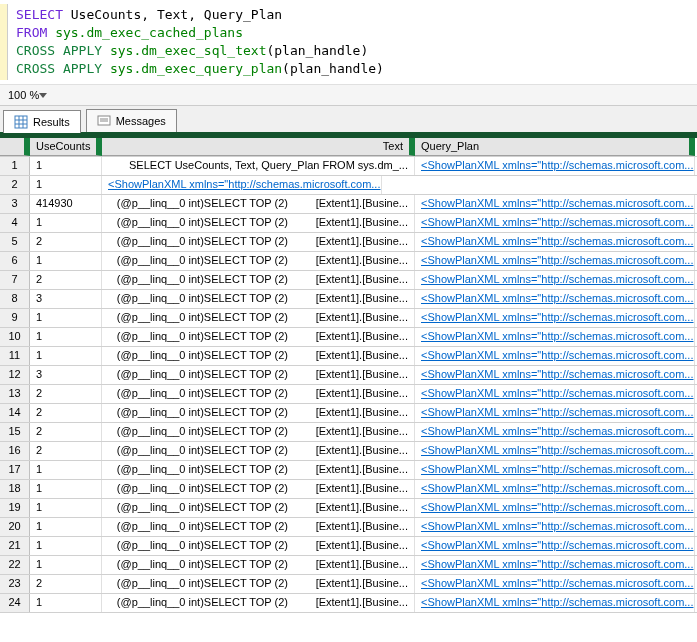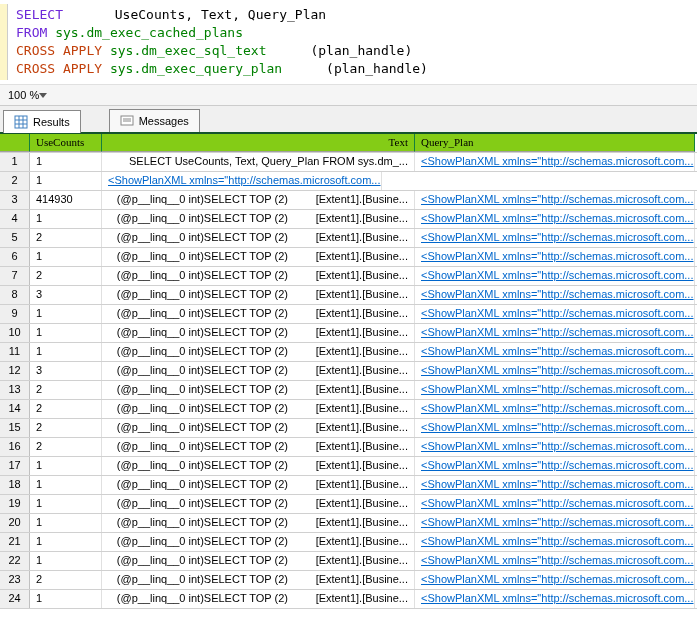--- a/index.html
+++ b/index.html
@@ -24,43 +24,42 @@
     }
     .query-text {
       font-family: Consolas, monospace;
       font-size: 13px;
       line-height: 18px;
       padding: 2px 8px;
       white-space: pre;
     }
     .kw { color: #6d28d9; }
     .func { color: #008000; }
-    .gray-kw { color: #c2410c; }
-    .ident { color: #000; margin-left: 44px; }
+    .gray-kw { color: #15803d; }
+    .ident { color: #000; }
     .zoom-bar {
       display: flex;
       align-items: center;
       padding: 4px 8px;
       background: #f5f5f5;
       border-bottom: 1px solid #ccc;
       font-size: 11px;
     }
     .zoom-arrow {
       width: 0; height: 0;
       border-left: 4px solid transparent;
       border-right: 4px solid transparent;
       border-top: 5px solid #555;
     }
     .tabs {
       display: flex;
       background: #f0f0f0;
-      border-bottom: 2px solid #14532d;
+      border-bottom: 6px solid #14532d;
       align-items: flex-end;
       padding-top: 3px;
-      gap: 23px;
     }
     .tab {
       display: flex;
       align-items: center;
       gap: 5px;
       padding: 4px 10px;
       border: 1px solid #888;
       border-bottom: none;
       background: #f8f8f8;
       margin-right: 2px;
@@ -83,25 +82,24 @@
       overflow: auto;
       height: calc(642px - 150px);
       font-size: 11px;
     }
     .grid-row {
       display: flex;
       height: 19px;
       border-bottom: 1px solid #d0d0d0;
     }
     .grid-header .cell {
-      background: #84cc16;
+      background: #e5e5e5;
       font-weight: normal;
-      border-right: 1px solid #15803d;
+      border-right: 6px solid #15803d;
       border-bottom: 1px solid #a0a0a0;
-      font-family: Liberation Serif, serif;
     }
     .rownum {
       width: 30px;
       text-align: center;
       background: #efefef;
       border-right: 1px solid #c0c0c0;
       padding: 2px 0;
       flex-shrink: 0;
     }
     .cell {

